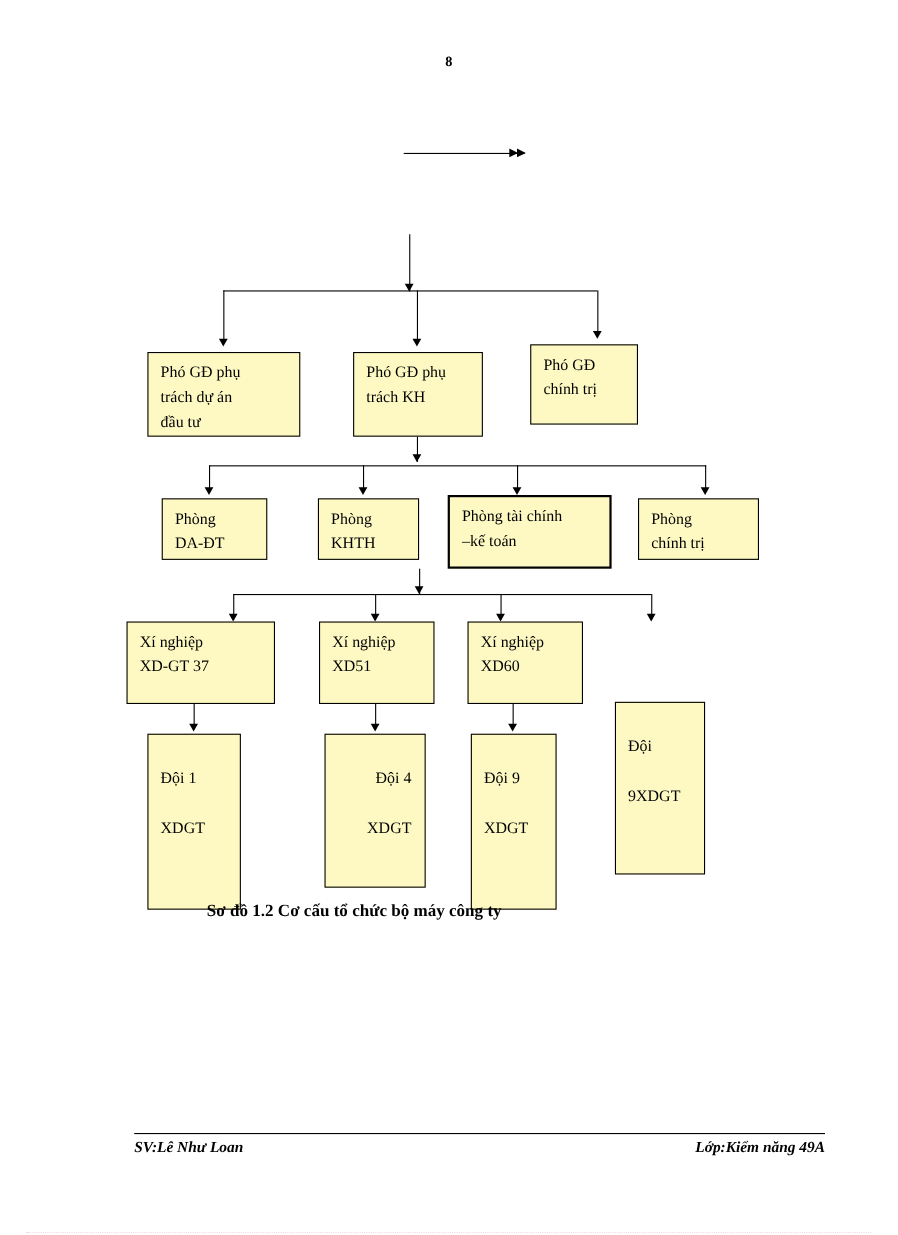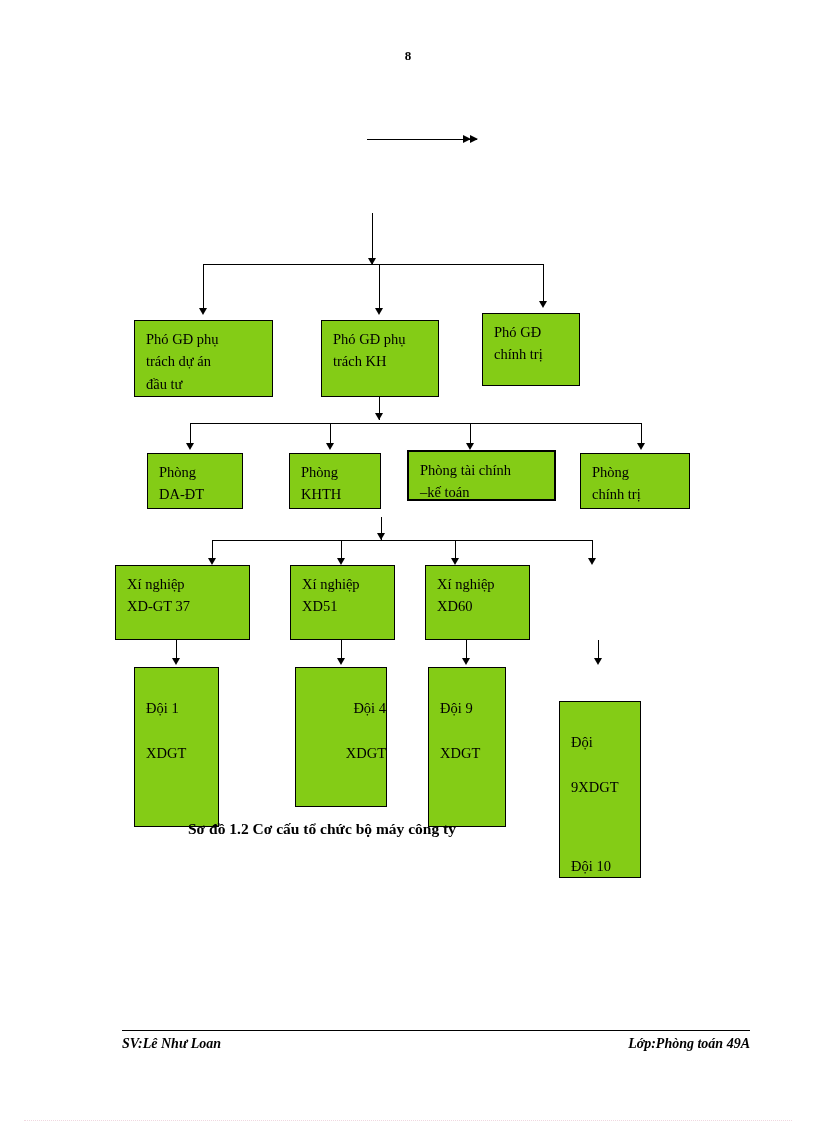--- a/index.html
+++ b/index.html
@@ -33,23 +33,23 @@
   .diagram {
     position: absolute;
     left: 0;
     top: 0;
     width: 816px;
     height: 860px;
   }
   .node {
     position: absolute;
     border: 1.4px solid #000000;
-    background: #84cc16;
+    background: #fef9c3;
     box-sizing: border-box;
-    padding: 7px 0 0 11px;
+    padding: 7px 12px 0 11px;
     font-size: 14.5px;
     line-height: 1.55;
     font-family: "Liberation Serif", "DejaVu Serif", serif;
     overflow: hidden;
     white-space: pre-line;
   }
   .node.thick { border-width: 2px; }
   .node .ln { display: block; }
   .node .blank { display: block; height: 11px; }
 
@@ -184,21 +184,21 @@
 
     <div class="vline" style="left:641px; top:423px; height:23px;"></div>
     <div class="arrowhead" style="left:637px; top:443px;"></div>
 
     <div class="node" style="left:147px; top:453px; width:96px; height:56px;">Phòng
 DA-ĐT</div>
 
     <div class="node" style="left:289px; top:453px; width:92px; height:56px;">Phòng
 KHTH</div>
 
-    <div class="node thick" style="left:407px; top:450px; width:149px; height:51px;">Phòng tài  chính
+    <div class="node thick" style="left:407px; top:450px; width:149px; height:67px;">Phòng tài  chính
 –kế toán</div>
 
     <div class="node" style="left:580px; top:453px; width:110px; height:56px;">Phòng
 chính trị</div>
 
     <div class="vline" style="left:381px; top:517px; height:23px;"></div>
     <div class="arrowhead" style="left:377px; top:533px;"></div>
 
     <div class="hline" style="left:212px; top:540px; width:380px;"></div>
 
@@ -254,34 +254,34 @@
     </div>
 
     <div class="node" style="left:428px; top:667px; width:78px; height:160px;">
       <span class="ln">Đội 9</span>
       <span class="ln">XDGT</span>
       <span class="blank"></span>
       <span class="ln">Đội 8</span>
       
     </div>
 
-    <div class="node" style="left:559px; top:701px; width:82px; height:177px;">
+    <div class="node" style="left:559px; top:638px; width:82px; height:157px;">
       <span class="ln">Đội</span>
       <span class="ln">9XDGT</span>
       <span class="blank"></span>
       <span class="ln">Đội 10</span>
       
     </div>
 
   </div>
 
   <div class="caption">Sơ đồ 1.2 Cơ cấu tổ chức bộ máy công ty</div>
 
 
   <div class="footer-rule"></div>
   <div class="footer">
     <span>SV:Lê Như Loan</span>
-    <span>Lớp:Phòng toán 49A</span>
+    <span>Lớp:Kiểm năng 49A</span>
   </div>
 
   <div class="page-edge"></div>
 
 </div>
 
 </body></html>

